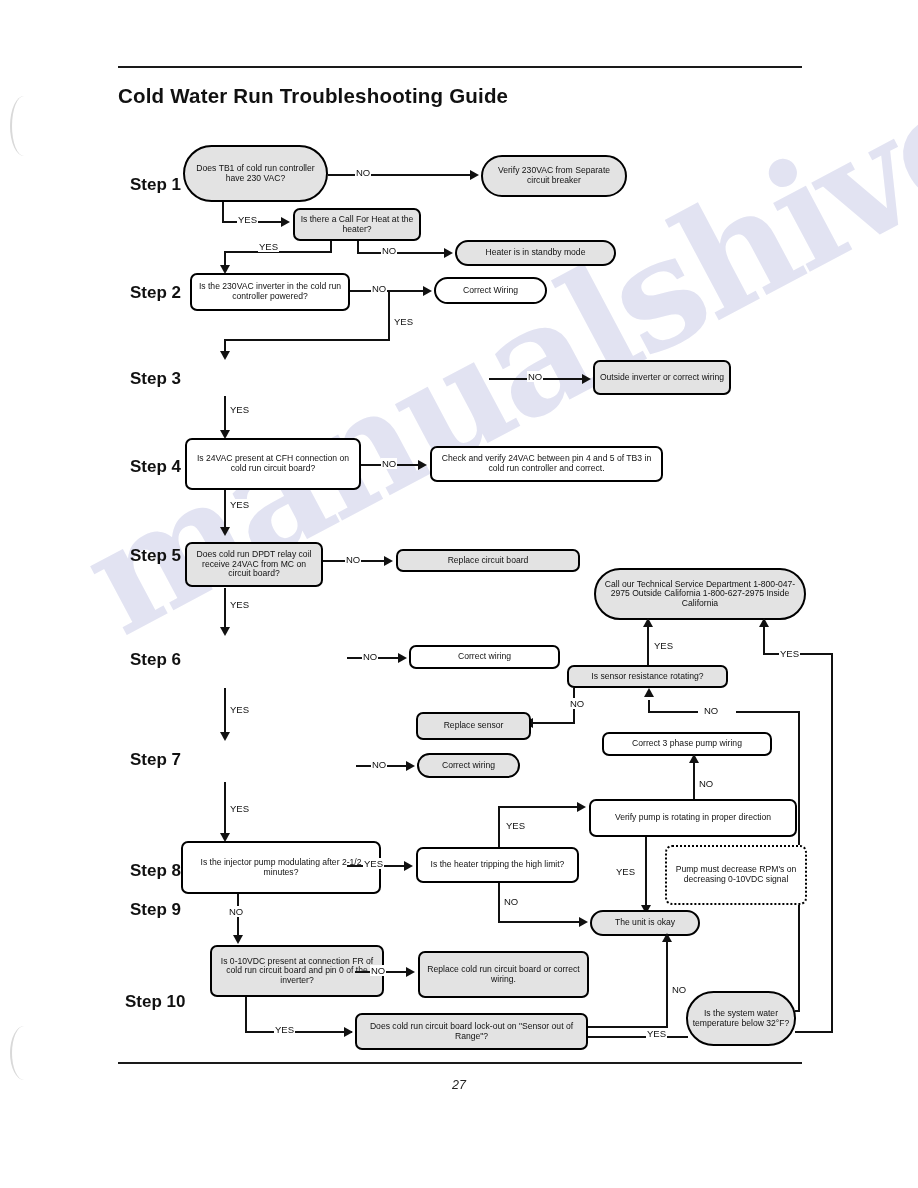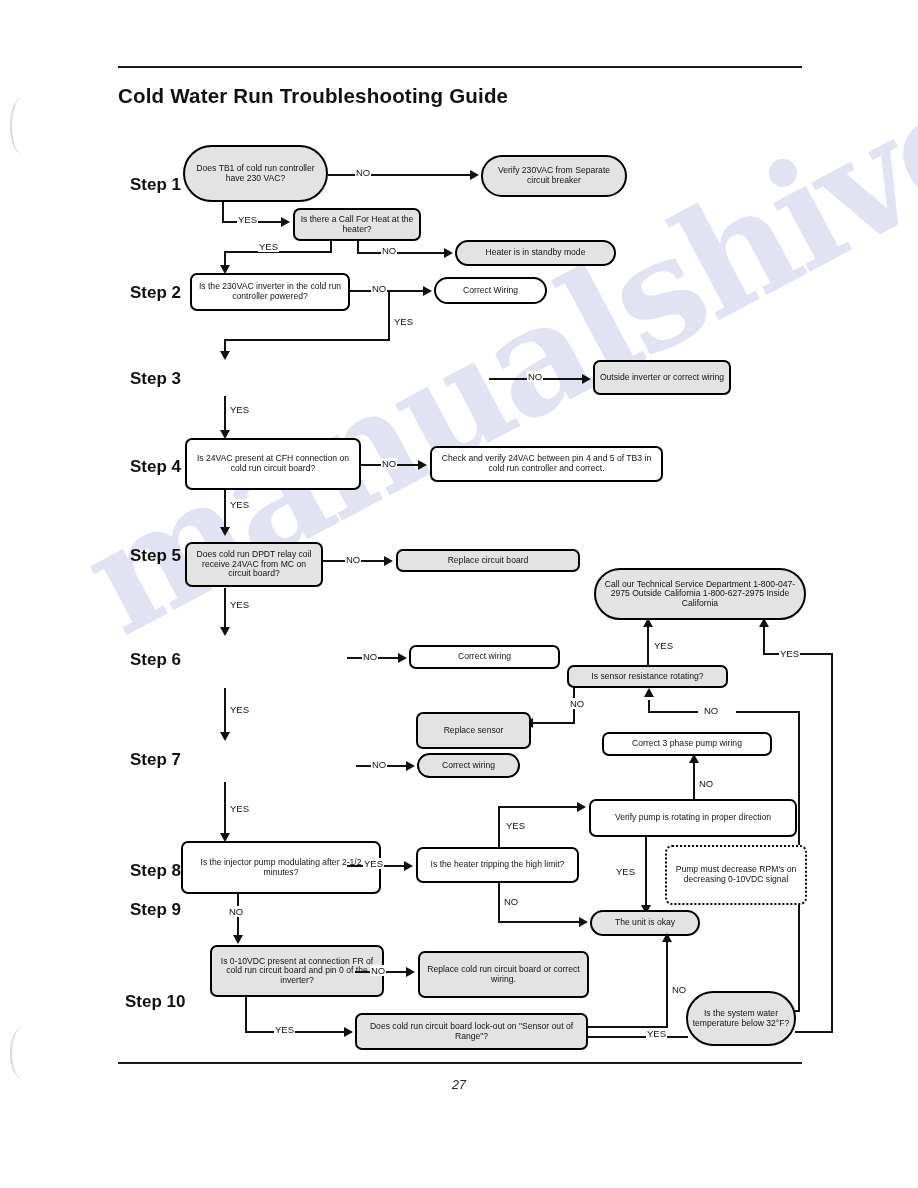--- a/index.html
+++ b/index.html
@@ -229,21 +229,21 @@
   <div class="ln h" style="left:763px;top:653px;width:70px;"></div>
   <div class="ln v" style="left:831px;top:653px;width:2px;height:380px;"></div>
   <div class="ln h" style="left:795px;top:1031px;width:38px;"></div>
   <div class="edge-label" style="left:779px;top:648px;">YES</div>
 
   <div class="ln v" style="left:573px;top:688px;width:2px;height:35px;"></div>
   <div class="ln h" style="left:531px;top:722px;width:44px;"></div>
   <div class="arrow left" style="left:524px;top:718px;"></div>
   <div class="edge-label" style="left:569px;top:698px;">NO</div>
 
-  <div class="node rect shaded" style="left:416px;top:712px;width:115px;height:37px;">
+  <div class="node rect shaded" style="left:416px;top:712px;width:115px;height:28px;">
     <span>Replace sensor</span>
   </div>
 
   <div class="ln v" style="left:648px;top:700px;width:2px;height:12px;"></div>
   <div class="arrow up" style="left:644px;top:688px;"></div>
   <div class="ln h" style="left:648px;top:711px;width:50px;"></div>
   <div class="ln h" style="left:736px;top:711px;width:64px;"></div>
   <div class="ln v" style="left:798px;top:711px;width:2px;height:300px;"></div>
   <div class="ln h" style="left:795px;top:1010px;width:5px;"></div>
   <div class="edge-label" style="left:703px;top:705px;">NO</div>

